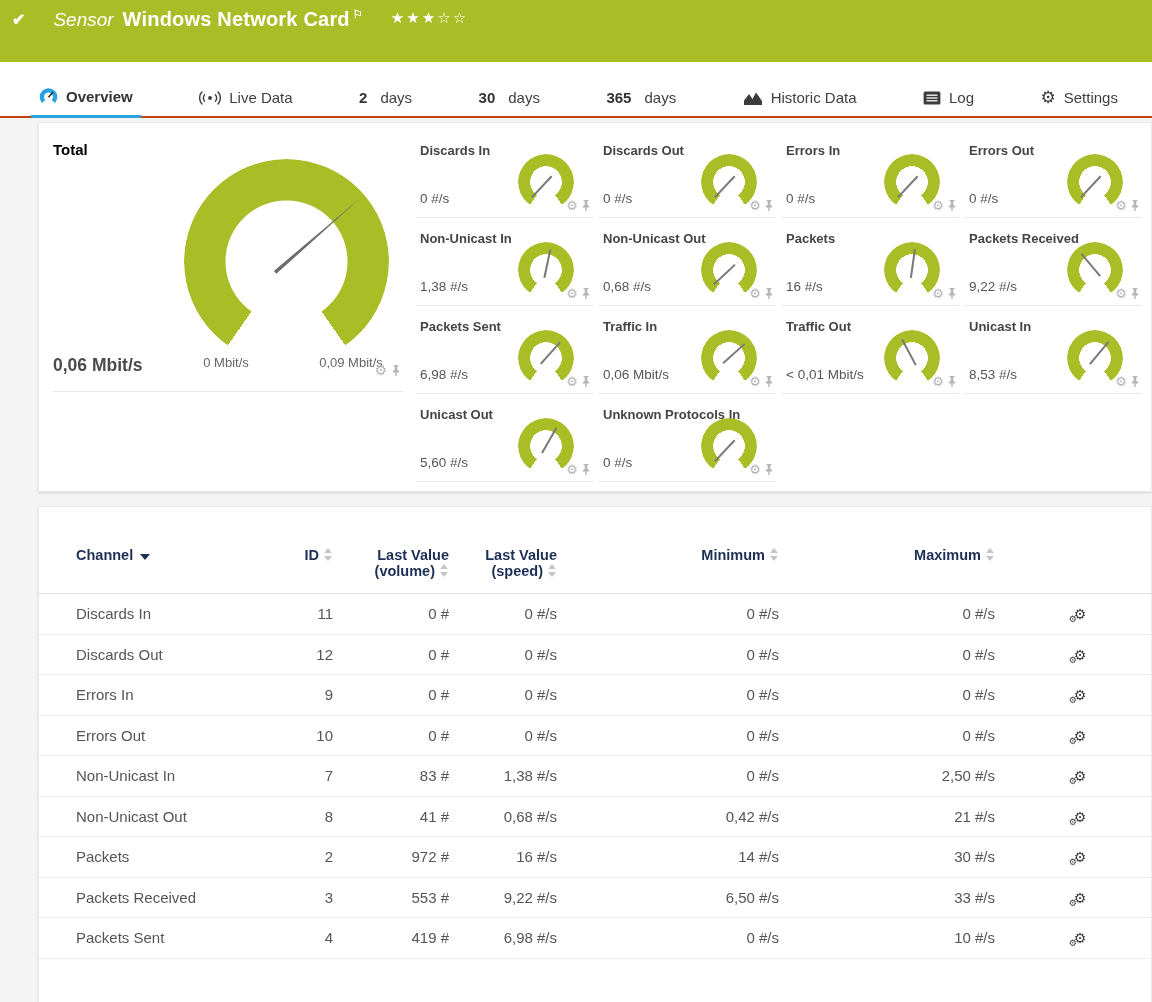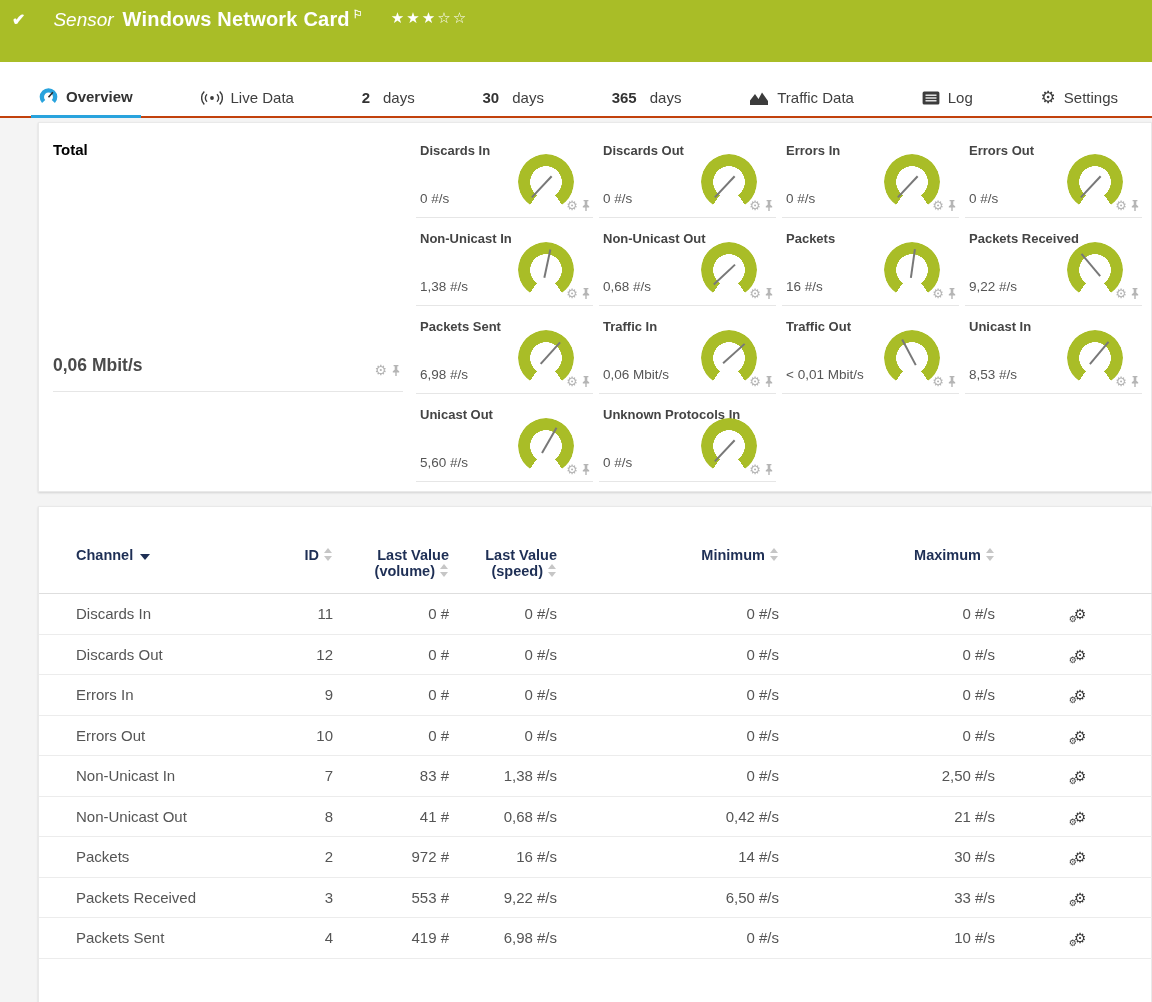--- a/index.html
+++ b/index.html
@@ -127,21 +127,21 @@
     <span>days</span>
   </div>
   <div class="tab">
     <span class="num">365</span>
     <span>days</span>
   </div>
   <div class="tab">
     <svg width="20" height="16" viewBox="0 0 20 16">
       <path d="M1 15 V10.5 L6 4 L9.5 9 L13 2.5 L19 11 V15 Z" fill="#3c3c3c"></path>
     </svg>
-    <span>Traffic Data</span>
+    <span>Historic Data</span>
   </div>
   <div class="tab">
     <svg width="18" height="14" viewBox="0 0 18 14">
       <rect x="0.6" y="0.6" width="16.8" height="12.8" rx="1.5" fill="#3c3c3c"></rect>
       <g stroke="#fff" stroke-width="1.3">
         <line x1="3.5" y1="4.2" x2="14.5" y2="4.2"></line>
           <line x1="3.5" y1="7" x2="14.5" y2="7"></line>
           <line x1="3.5" y1="9.8" x2="14.5" y2="9.8"></line>
       </g>
     </svg>
@@ -151,20 +151,26 @@
     <span class="gear-glyph">⚙</span>
     <span>Settings</span>
   </div>
 </div>
 
 <div class="content">
 
   <div class="card card-gauges">
     <div class="total-section">
       <div class="total-label">Total</div>
+      <div class="big-gauge">
+        <div class="ring"></div>
+        <div class="needle-big" style="transform: rotate(49deg);"></div>
+        <div class="scale-lbl scale-min">0 Mbit/s</div>
+        <div class="scale-lbl scale-max">0,09 Mbit/s</div>
+      </div>
       <div class="total-value">0,06 Mbit/s</div>
       <div class="total-icons">
         <span class="gear-sm" style="font-size:14px">⚙</span>
         <svg class="pin-ic" viewBox="0 0 10 11">
             <path d="M2.6 0h4.8v1.3H6.3v3.4l1.9 1.6v1.3H5.7V11H4.3V7.6H1.8V6.3l1.9-1.6V1.3H2.6z"></path>
           </svg>
       </div>
       <div class="total-underline"></div>
     </div>
 

